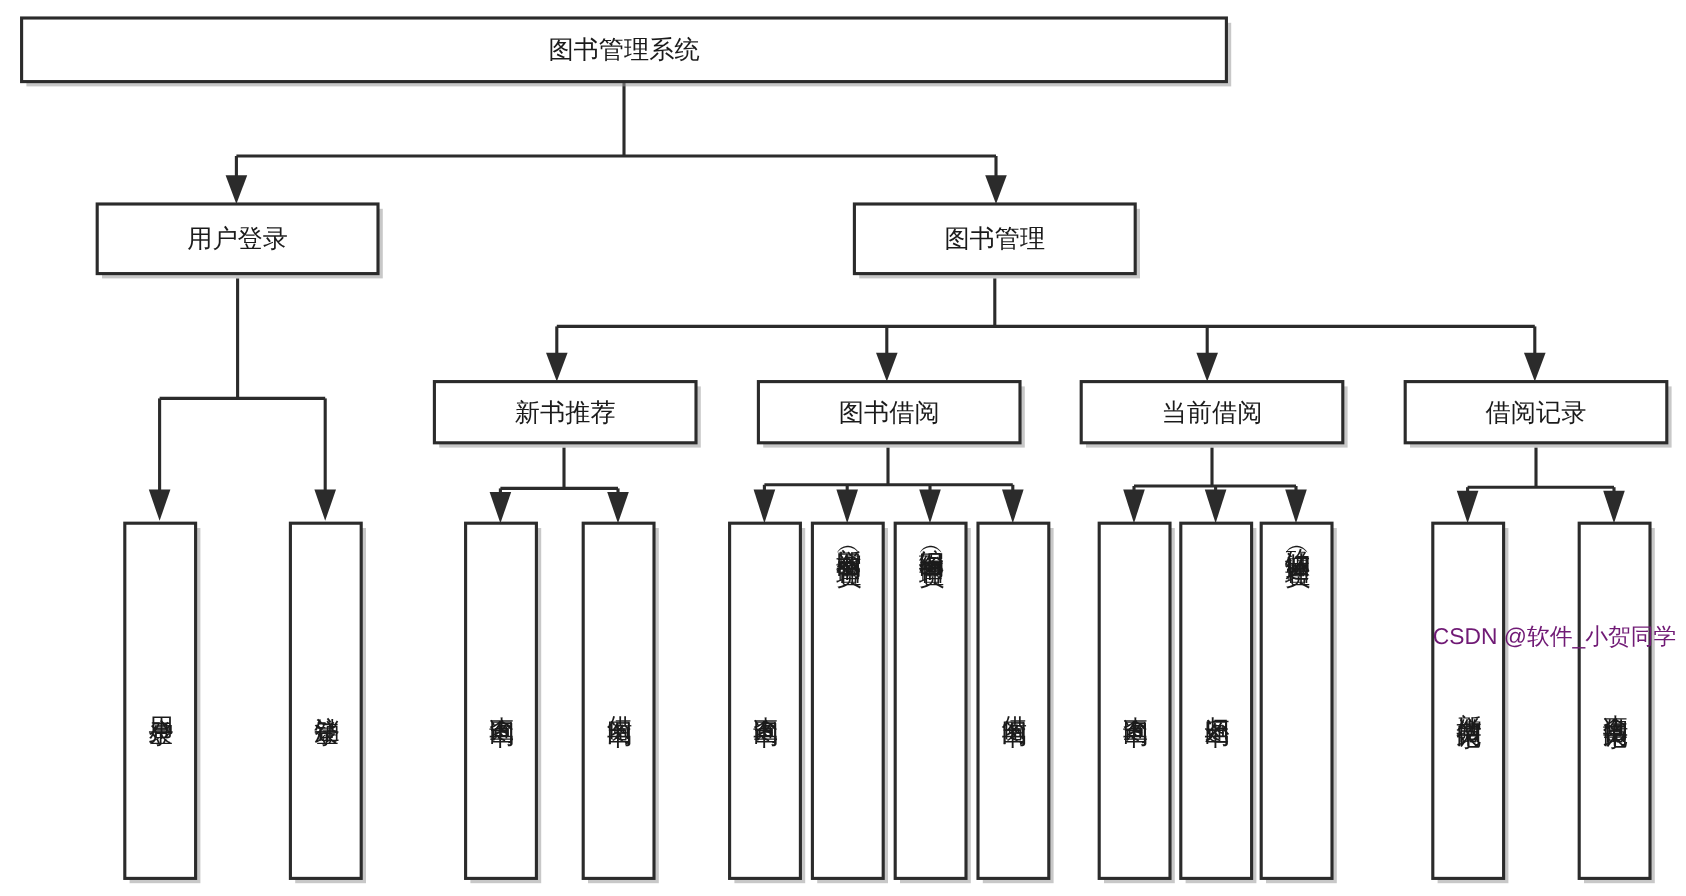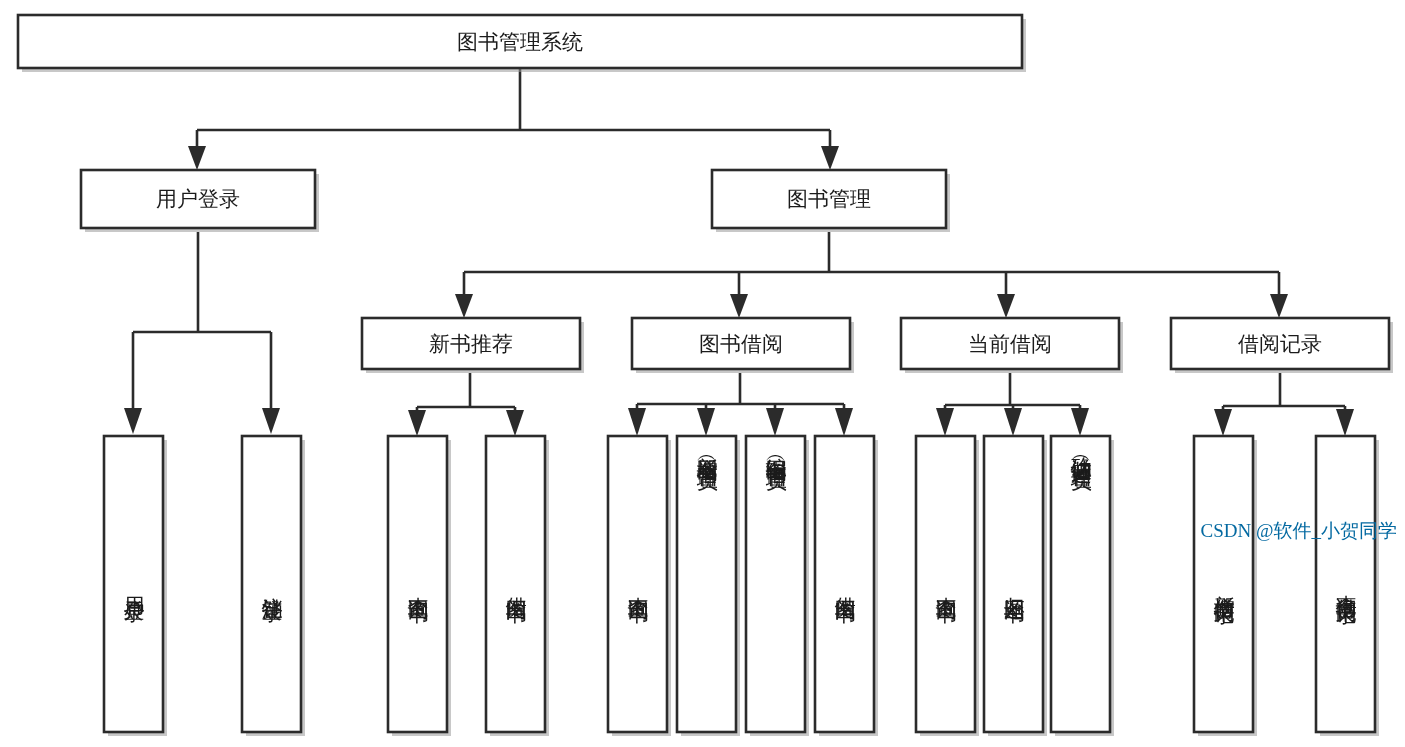--- a/index.html
+++ b/index.html
@@ -65,23 +65,23 @@
     font-size: 21px;
     line-height: 1.22;
     color: #1b1b1b;
     letter-spacing: 2px;
     white-space: nowrap;
   }
   .watermark {
     position: absolute;
     right: 8px;
     bottom: 6px;
-    font-family: Liberation Serif, serif;
+    font-family: Liberation Sans, sans-serif;
     font-size: 19px;
-    color: #0369a1;
+    color: #701a75;
     white-space: nowrap;
     pointer-events: none;
   }
 </style>
 </head>
 <body>
 
 <div id="diagram-root">
 
   <svg class="canvas" viewBox="0 0 1405 747">

